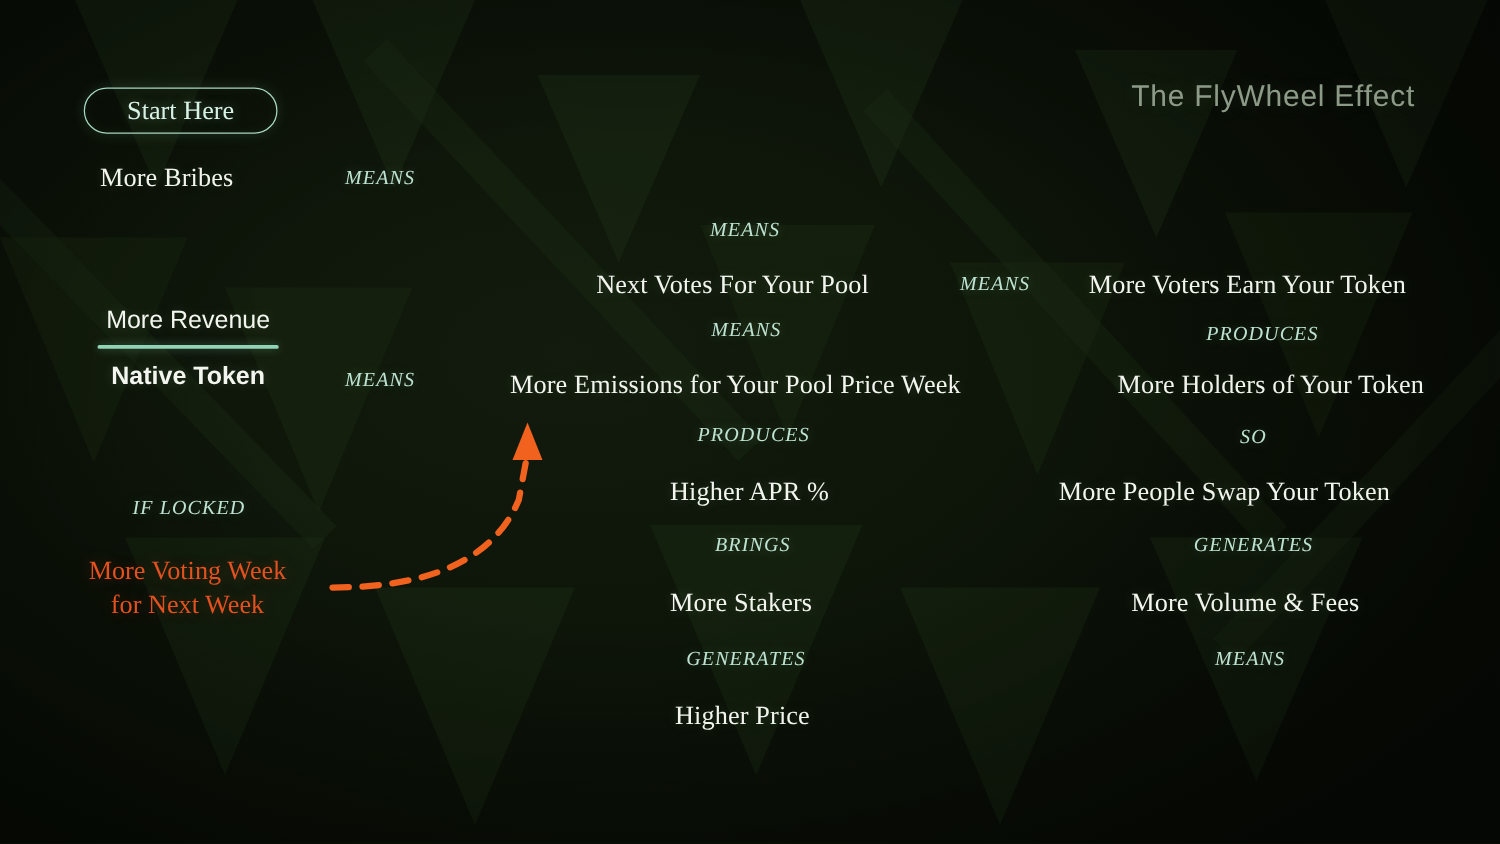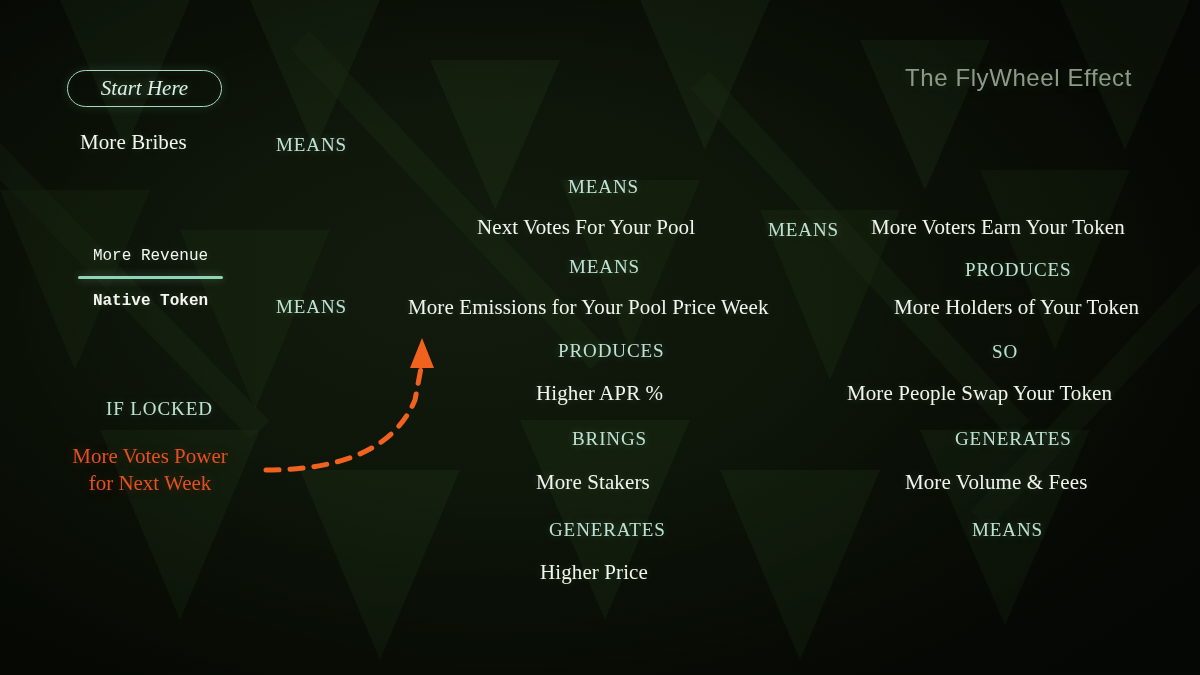--- a/index.html
+++ b/index.html
@@ -53,42 +53,42 @@
     color: #f2f5ee;
     text-shadow: 0 0 10px rgba(180,220,190,.18);
   }
   .item.accent {
     color: #e2511f;
     text-shadow: 0 0 12px rgba(226,81,31,.25);
   }
 
   .conn {
     font-family: "Liberation Serif", "DejaVu Serif", serif;
-    font-size: 19px;
+    font-size: 16px;
     letter-spacing: .9px;
     color: #bfe3d2;
     text-shadow: 0 0 9px rgba(150,220,185,.25);
+    font-style: italic;
   }
 
   
   #start-pill {
     position: absolute;
     left: 67px;
     top: 70px;
     width: 155px;
     height: 37px;
     border: 1.6px solid #a9d8c2;
     border-radius: 19px;
     box-sizing: border-box;
     display: flex;
     align-items: center;
     justify-content: center;
     box-shadow: 0 0 12px rgba(150,220,185,.14), inset 0 0 10px rgba(150,220,185,.05);
     cursor: pointer;
-    font-style: italic;
   }
   #start-pill .lbl {
     font-family: "Liberation Serif", "DejaVu Serif", serif;
     font-size: 21px;
     color: #d9f2e6;
     text-shadow: 0 0 10px rgba(170,230,200,.35);
   }
 
   
   #title {
@@ -106,22 +106,22 @@
   
   #fraction {
     position: absolute;
     left: 78px;
     top: 242px;
     width: 145px;
     text-align: center;
   }
   #fraction .numer,
   #fraction .denom {
-    font-family: Liberation Mono, monospace;
-    font-size: 16px;
+    font-family: Liberation Sans, sans-serif;
+    font-size: 20px;
     color: #f3f6ef;
     line-height: 28px;
     text-shadow: 0 0 10px rgba(180,220,190,.18);
   }
   #fraction .denom { font-weight: 700; }
   #fraction .bar {
     height: 2.5px;
     background: #8fd4b4;
     margin: 6px 0 8px 0;
     border-radius: 2px;
@@ -196,21 +196,21 @@
     <div class="numer">More Revenue</div>
     <div class="bar"></div>
     <div class="denom">Native Token</div>
   </div>
 
   <div class="node conn" style="left:276px; top:296px;">MEANS</div>
 
   <div class="node conn" style="left:106px; top:398px;">IF LOCKED</div>
 
   <div class="stack2" style="left:40px; top:443px; width:220px;">
-    <div class="item accent">More Votes Power</div>
+    <div class="item accent">More Voting Week</div>
     <div class="item accent">for Next Week</div>
   </div>
 
 
   <div class="node conn" style="left:568px; top:176px;">MEANS</div>
 
   <div class="node item" style="left:477px; top:215px;">Next Votes For Your Pool</div>
 
   <div class="node conn" style="left:569px; top:256px;">MEANS</div>
 

